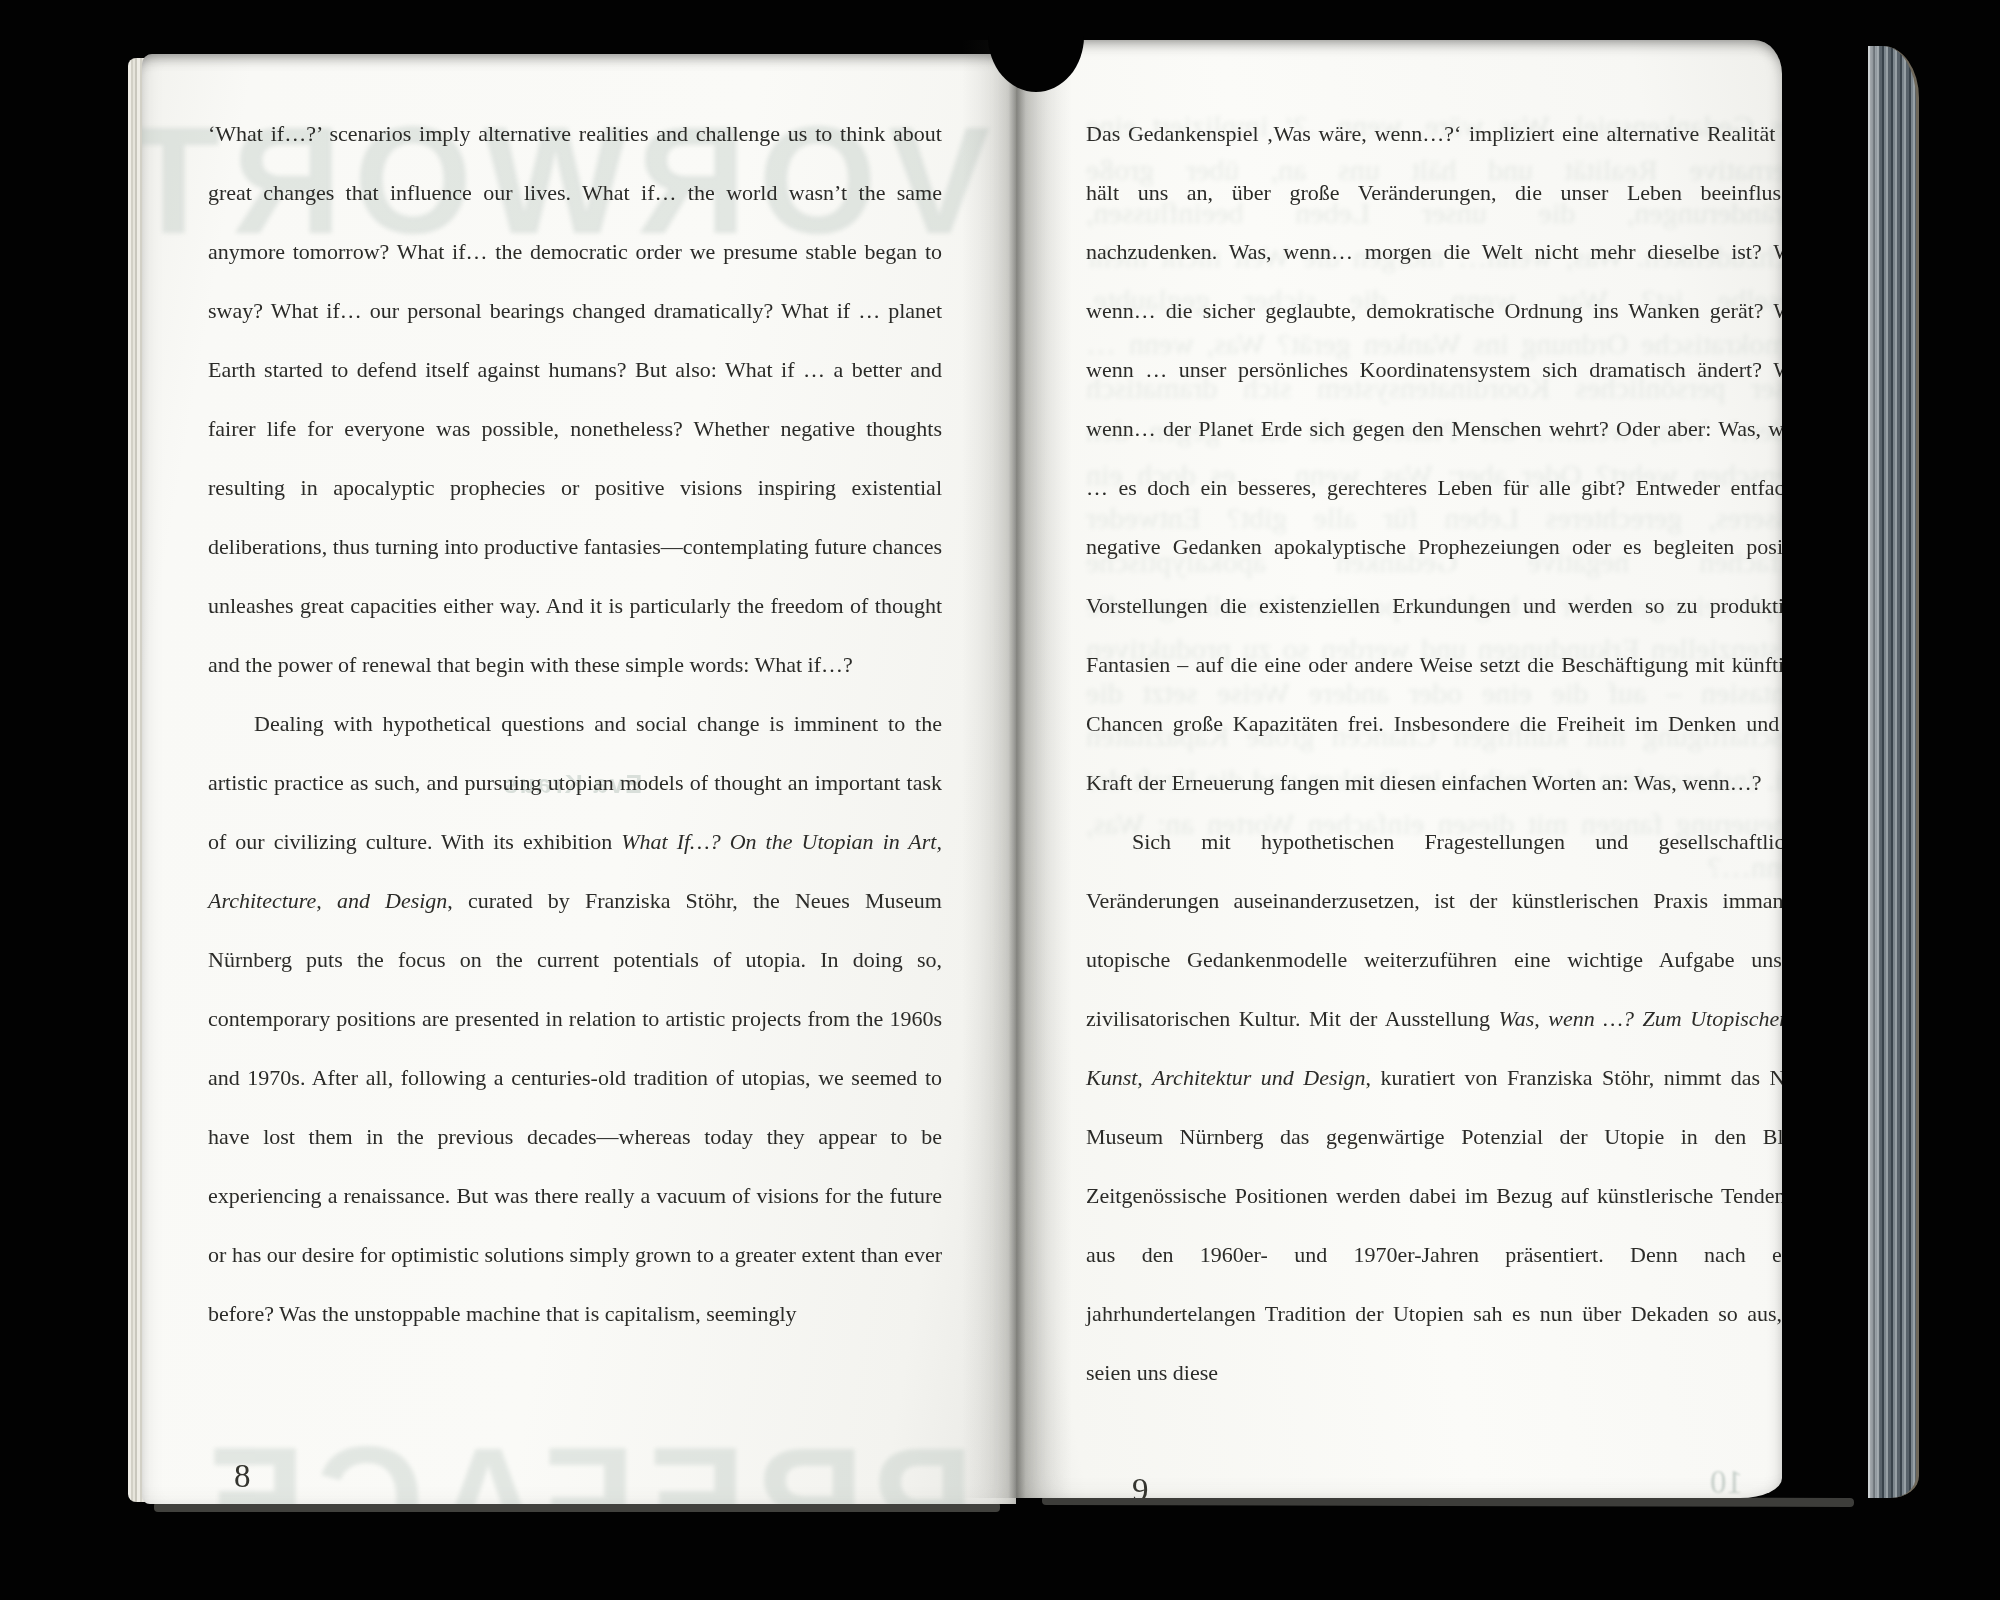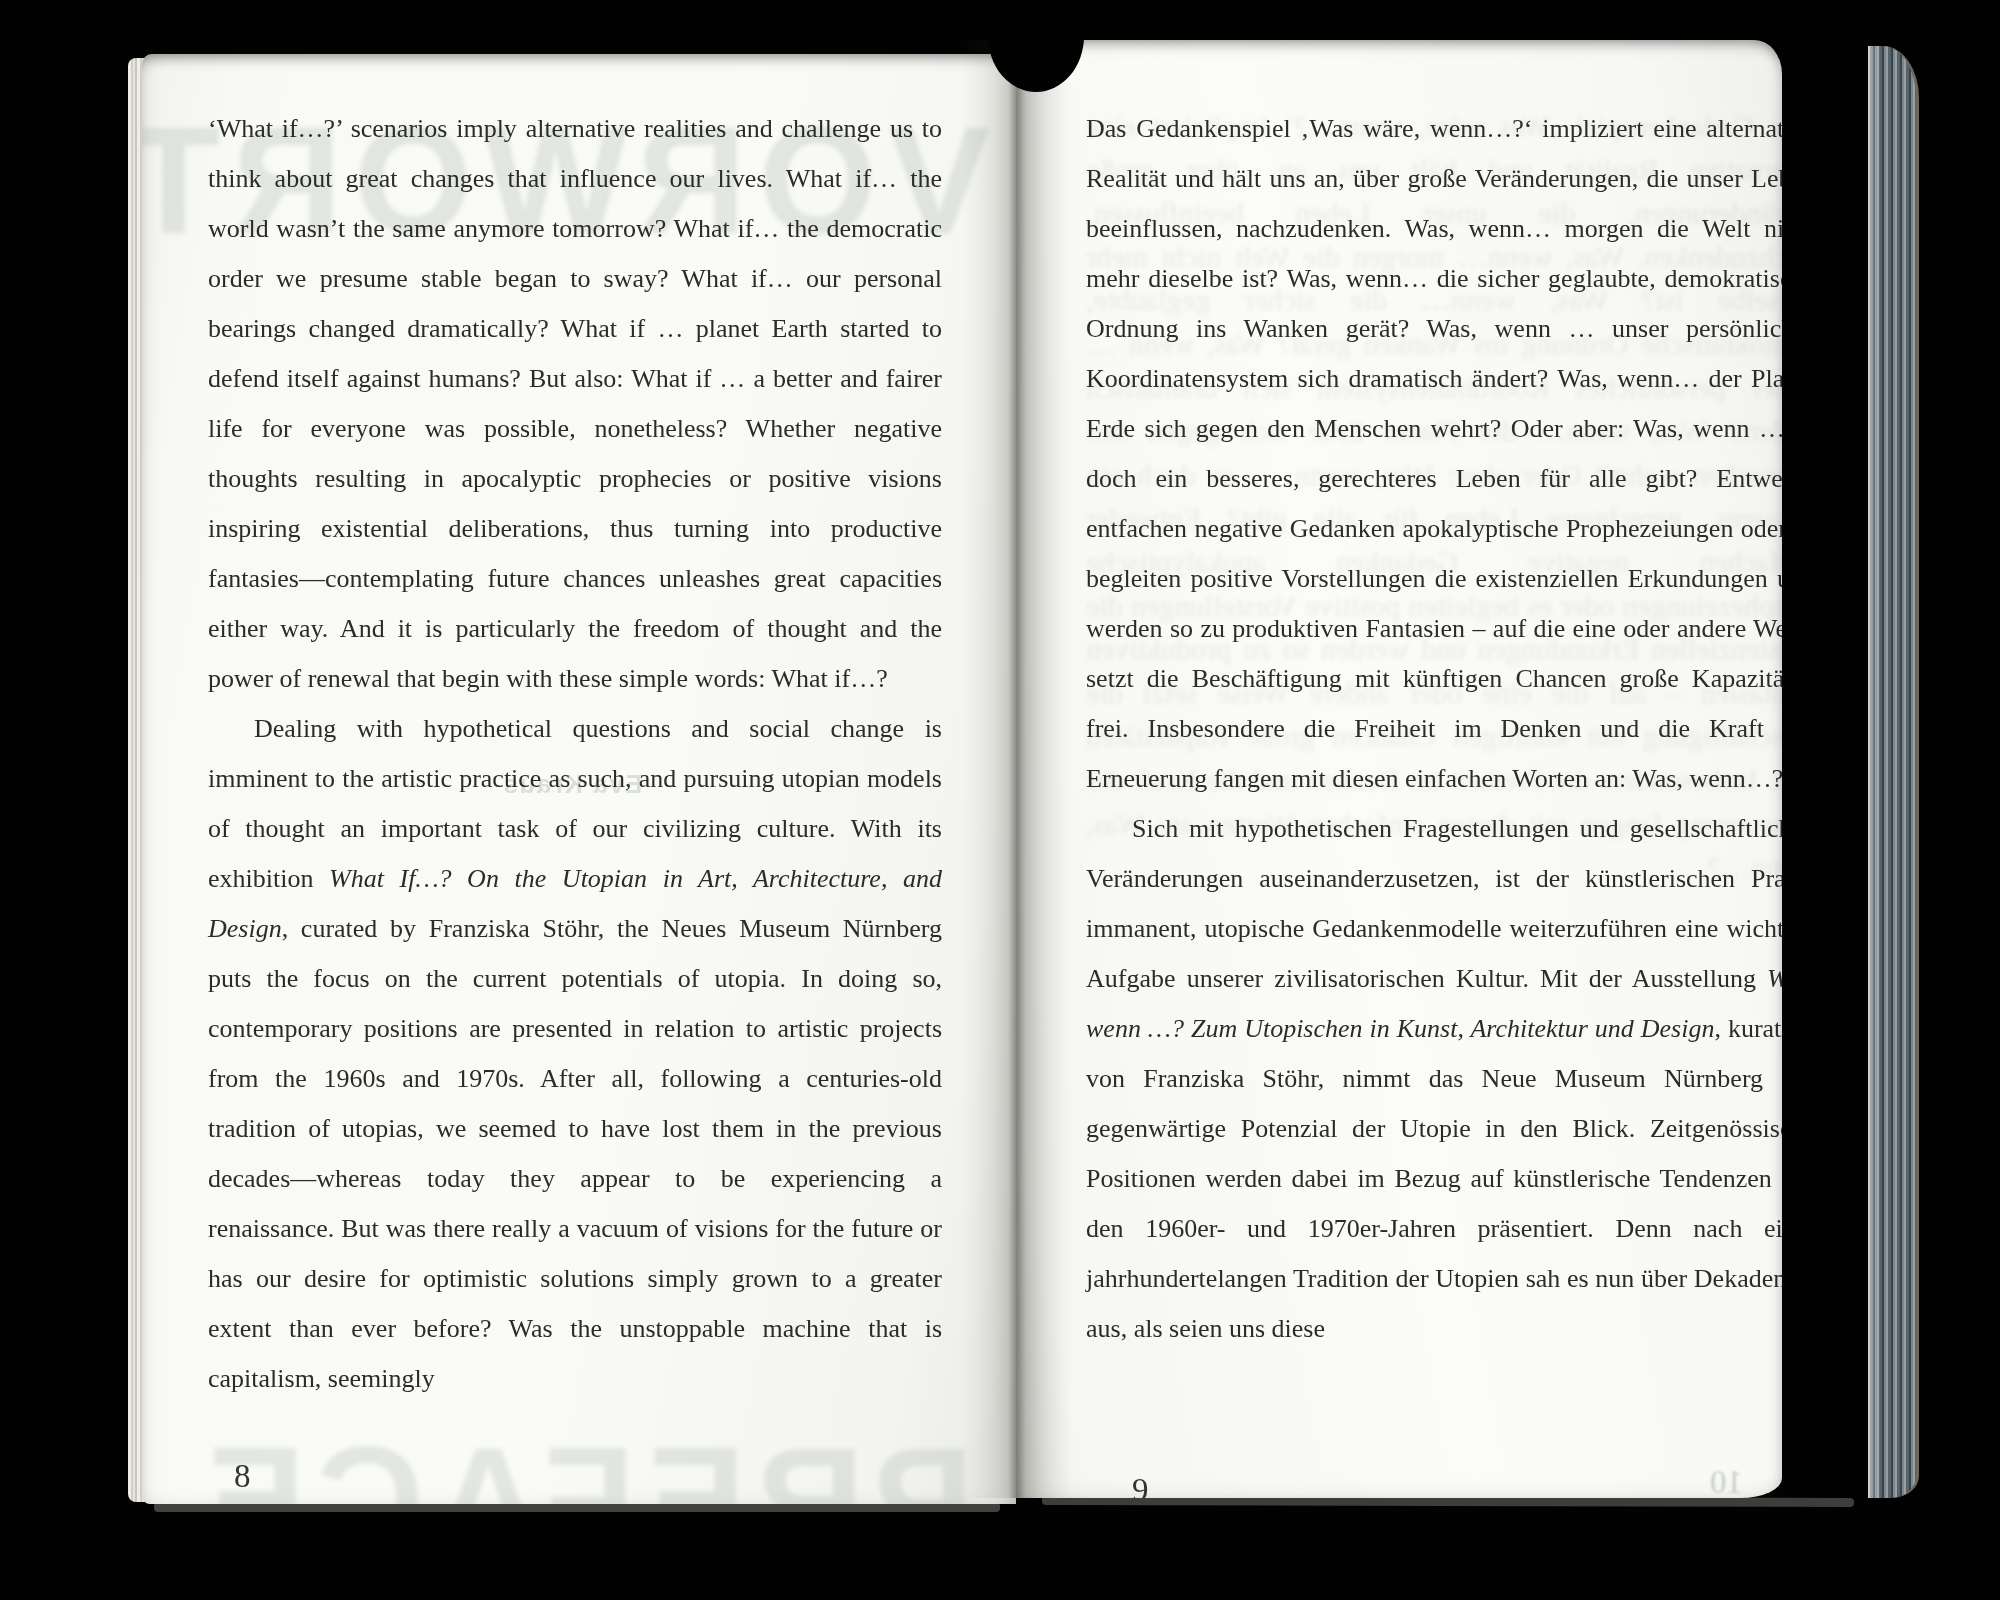--- a/index.html
+++ b/index.html
@@ -34,21 +34,21 @@
                inset 24px 0 32px -16px rgba(80,80,72,.45),
                inset -10px 0 16px -10px rgba(0,0,0,.18);}
 
   
   .gutter-shadow{position:absolute;left:962px;top:40px;width:110px;height:1458px;z-index:3;pointer-events:none;
     background:linear-gradient(90deg,rgba(0,0,0,0) 0%,rgba(70,70,64,.14) 42%,rgba(40,40,36,.38) 50%,rgba(70,70,64,.16) 58%,rgba(0,0,0,0) 100%);}
   .gutter-wedge{position:absolute;left:988px;top:34px;width:96px;height:58px;z-index:4;background:#020202;
     border-radius:0 0 48px 48px/0 0 56px 56px;}
 
   
-  .textblock{position:absolute;color:#2b2b28;font-size:26px;line-height:50px;text-align:justify;
+  .textblock{position:absolute;color:#2b2b28;font-size:22px;line-height:59px;text-align:justify;
     hyphens:auto;-webkit-hyphens:auto;z-index:6;}
   .text-en{left:66px;top:50px;width:734px;}
   .text-de{left:70px;top:64px;width:730px;}
   .textblock p{margin:0;}
   .indent{text-indent:46px;}
   .it{font-style:italic;}
   .pagenum{position:absolute;font-size:33px;color:#35352f;z-index:6;}
   .pagenum-left{left:92px;top:1404px;}
   .pagenum-right{left:116px;top:1432px;}
 

